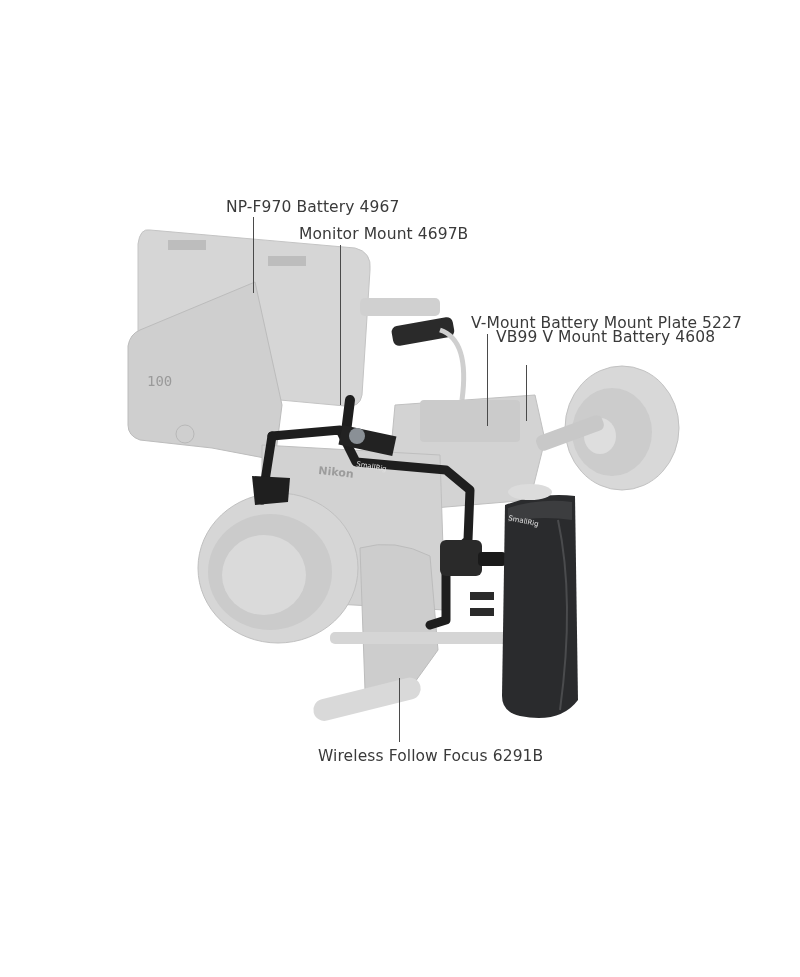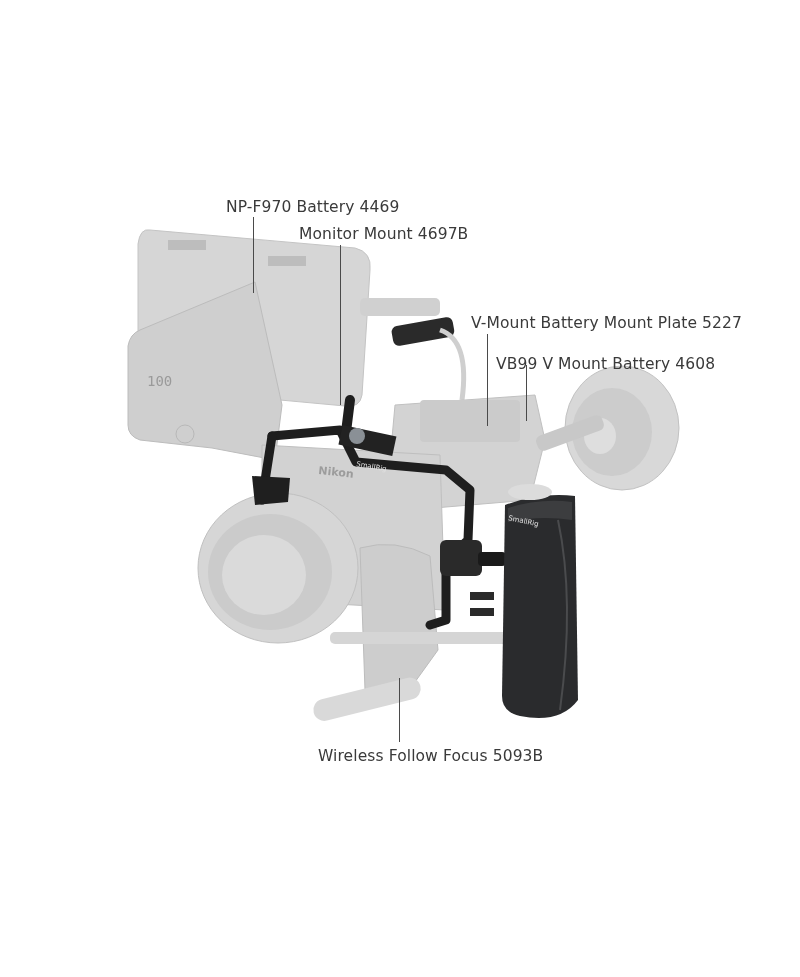--- a/index.html
+++ b/index.html
@@ -83,28 +83,28 @@
 
     <g>
       <path d="M505 505 Q540 492 575 496 L578 700 Q560 724 520 716 Q502 712 502 696 Z" fill="#2a2b2d"></path>
       <path d="M508 508 Q540 498 572 502 L572 520 Q540 515 508 522 Z" fill="#3c3d3f"></path>
       <text x="508" y="520" font-size="7" fill="#e8e8e8" font-family="DejaVu Sans, sans-serif" transform="rotate(12 508 520)">SmallRig</text>
       <ellipse cx="530" cy="492" rx="22" ry="8" fill="#dcdcdc"></ellipse>
       <path d="M558 520 Q575 600 560 710" stroke="#4a4b4d" stroke-width="2" fill="none"></path>
     </g>
   </svg>
 
-  <span class="label" style="left:226px; top:198px;">NP-F970 Battery 4469</span>
+  <span class="label" style="left:226px; top:198px;">NP-F970 Battery 4967</span>
   <div class="leader" style="left:253px; top:217px; height:76px;"></div>
 
   <span class="label" style="left:299px; top:225px;">Monitor Mount 4697B</span>
   <div class="leader" style="left:340px; top:245px; height:160px;"></div>
 
   <span class="label" style="left:471px; top:314px;">V-Mount Battery Mount Plate 5227</span>
   <div class="leader" style="left:487px; top:334px; height:92px;"></div>
 
-  <span class="label" style="left:496px; top:355px;">VB99 V Mount Battery 4608</span>
+  <span class="label" style="left:496px; top:328px;">VB99 V Mount Battery 4608</span>
   <div class="leader" style="left:526px; top:365px; height:56px;"></div>
 
   <div class="leader" style="left:399px; top:678px; height:64px;"></div>
-  <span class="label" style="left:318px; top:747px;">Wireless Follow Focus 5093B</span>
+  <span class="label" style="left:318px; top:747px;">Wireless Follow Focus 6291B</span>
 
 </div>
 
 </body></html>

